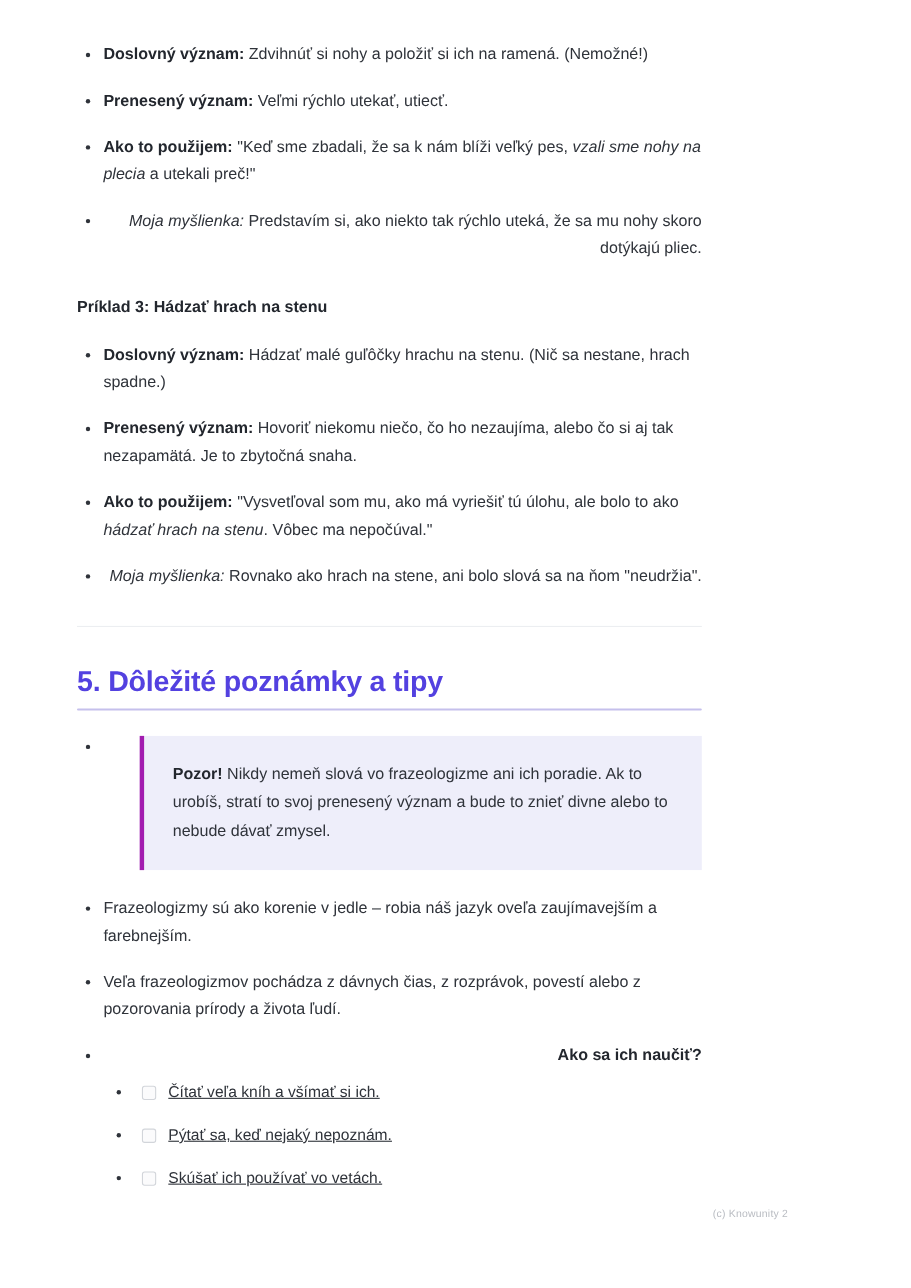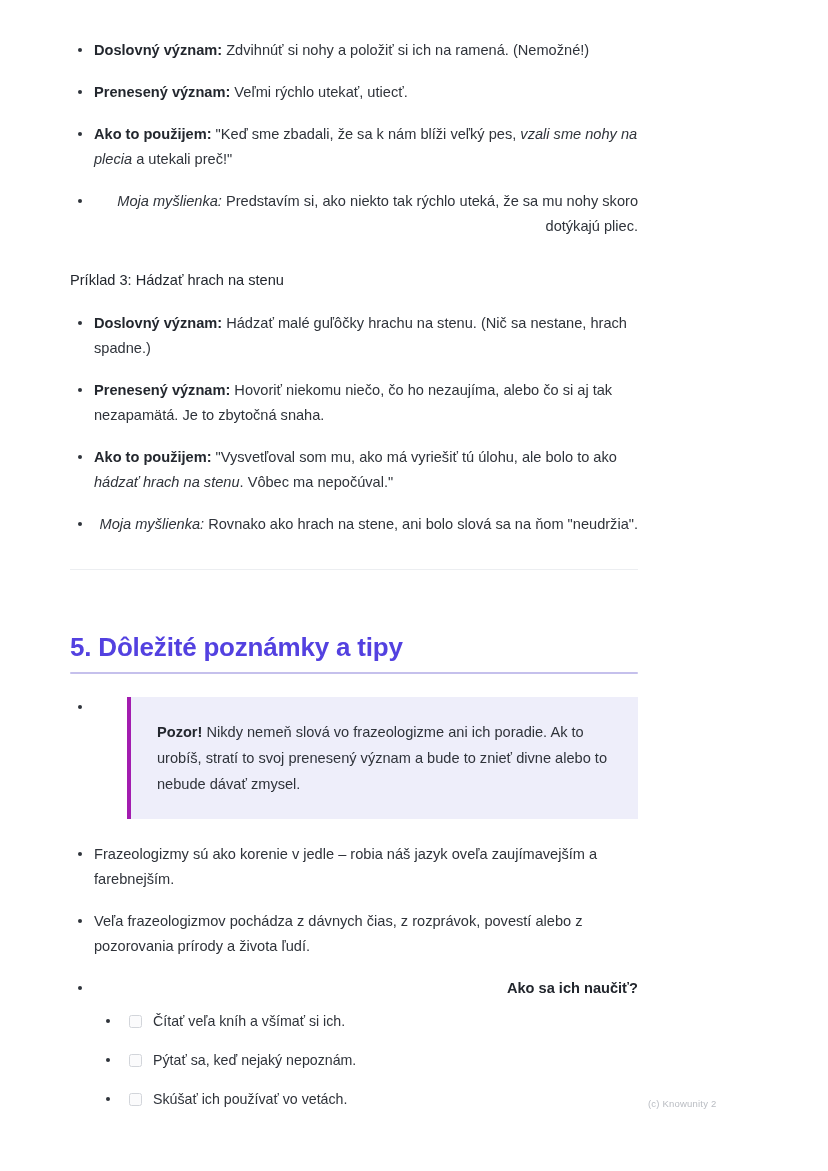--- a/index.html
+++ b/index.html
@@ -80,21 +80,21 @@
   }
   .sec-rule {
     height: 2px;
     background: #c5c0ec;
     margin-top: 8px;
     border-radius: 1px;
   }
 
   .sub-head {
     font-size: 14.6px;
-    font-weight: normal;
+    font-weight: bold;
     color: #23272e;
     line-height: 22px;
   }
 
   hr.soft {
     border: 0;
     height: 1px;
     background: #eceef1;
     margin: 0;
   }
@@ -115,20 +115,21 @@
     font-size: 14.6px;
     line-height: 26px;
     color: #2f333a;
   }
 
   
   ul.nested {
     list-style: none;
     margin: 9px 0 0 0;
     padding: 0;
+    text-decoration: underline;
   }
   ul.nested > li {
     position: relative;
     padding-left: 35px;
     font-size: 14.2px;
     line-height: 22px;
     color: #2f333a;
     margin-bottom: 17px;
     display: flex;
     align-items: center;
@@ -201,21 +202,21 @@
       <li>
         <span class="b">Ako to použijem:</span><span> "Vysvetľoval som mu, ako má vyriešiť tú úlohu, ale bolo to ako </span><span class="i">hádzať hrach na stenu</span><span>. Vôbec ma nepočúval."</span>
       </li>
       <li>
         <span class="i">Moja myšlienka:</span><span> Rovnako ako hrach na stene, ani bolo slová sa na ňom "neudržia".</span>
       </li>
     </ul>
 
     <hr class="soft" style="margin-top:32px;">
 
-    <h2 class="sec-head" style="margin-top:60px;">5. Dôležité poznámky a tipy</h2>
+    <h2 class="sec-head" style="margin-top:32px;">5. Dôležité poznámky a tipy</h2>
     <div class="sec-rule"></div>
 
     <ul class="bul" style="margin-top:23px;">
       <li class="callout-li" style="margin-bottom:23px;">
         <div class="callout">
           <span class="b">Pozor!</span><span> Nikdy nemeň slová vo frazeologizme ani ich poradie. Ak to urobíš, stratí to svoj prenesený význam a bude to znieť divne alebo to nebude dávať zmysel.</span>
         </div>
       </li>
 
 

